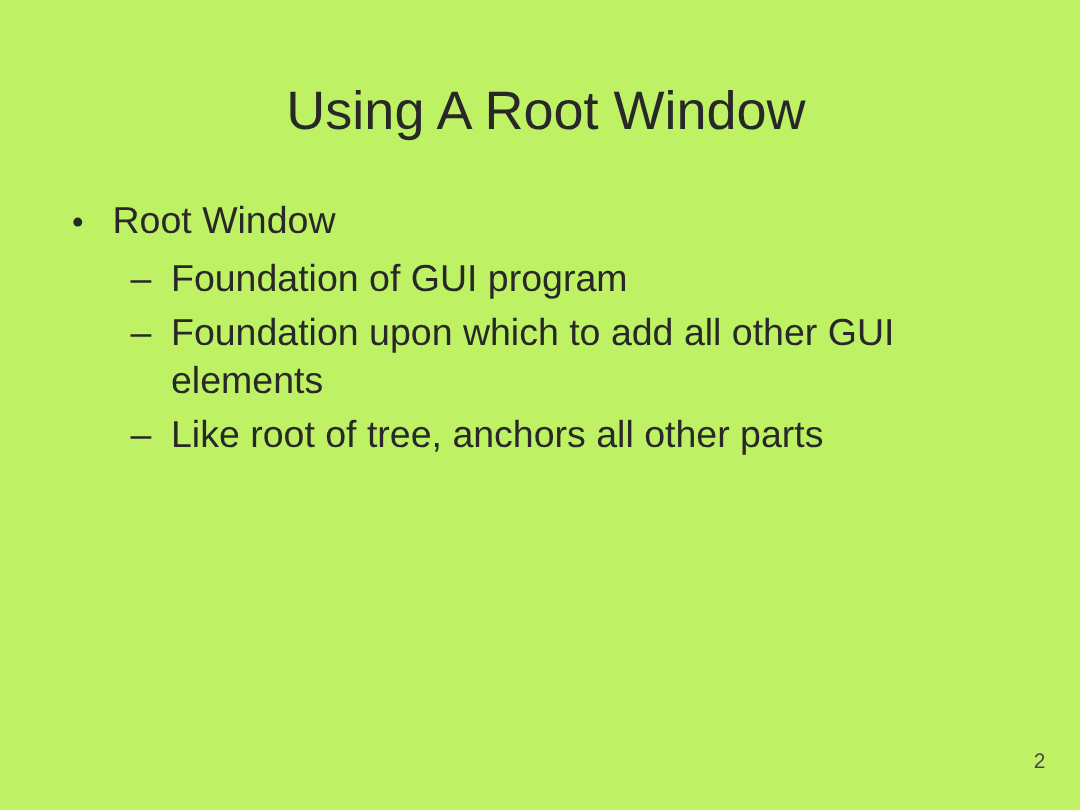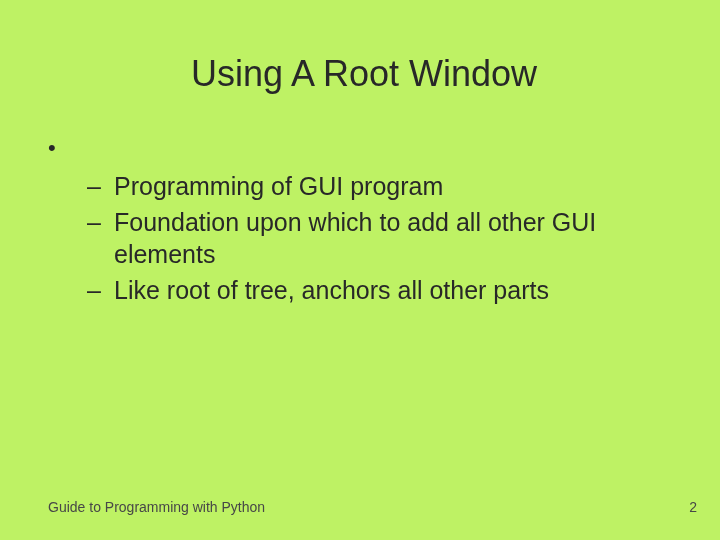--- a/index.html
+++ b/index.html
@@ -82,36 +82,36 @@
 <body>
 
 <div class="slide">
 
   <div class="slide-title">Using A Root Window</div>
 
   <div class="content">
 
     <div class="li1">
       <span class="marker">•</span>
+      <span class="text">Root Window</span>
     </div>
 
     <div class="li2">
       <span class="marker">–</span>
-      <span class="text">Programming of GUI program</span>
+      <span class="text">Foundation of GUI program</span>
     </div>
 
     <div class="li2">
       <span class="marker">–</span>
       <span class="text">Foundation upon which to add all other GUI elements</span>
     </div>
 
     <div class="li2">
       <span class="marker">–</span>
       <span class="text">Like root of tree, anchors all other parts</span>
     </div>
 
   </div>
 
-  <div class="footer-text">Guide to Programming with Python</div>
 
   <div class="page-number">2</div>
 
 </div>
 
 </body></html>

